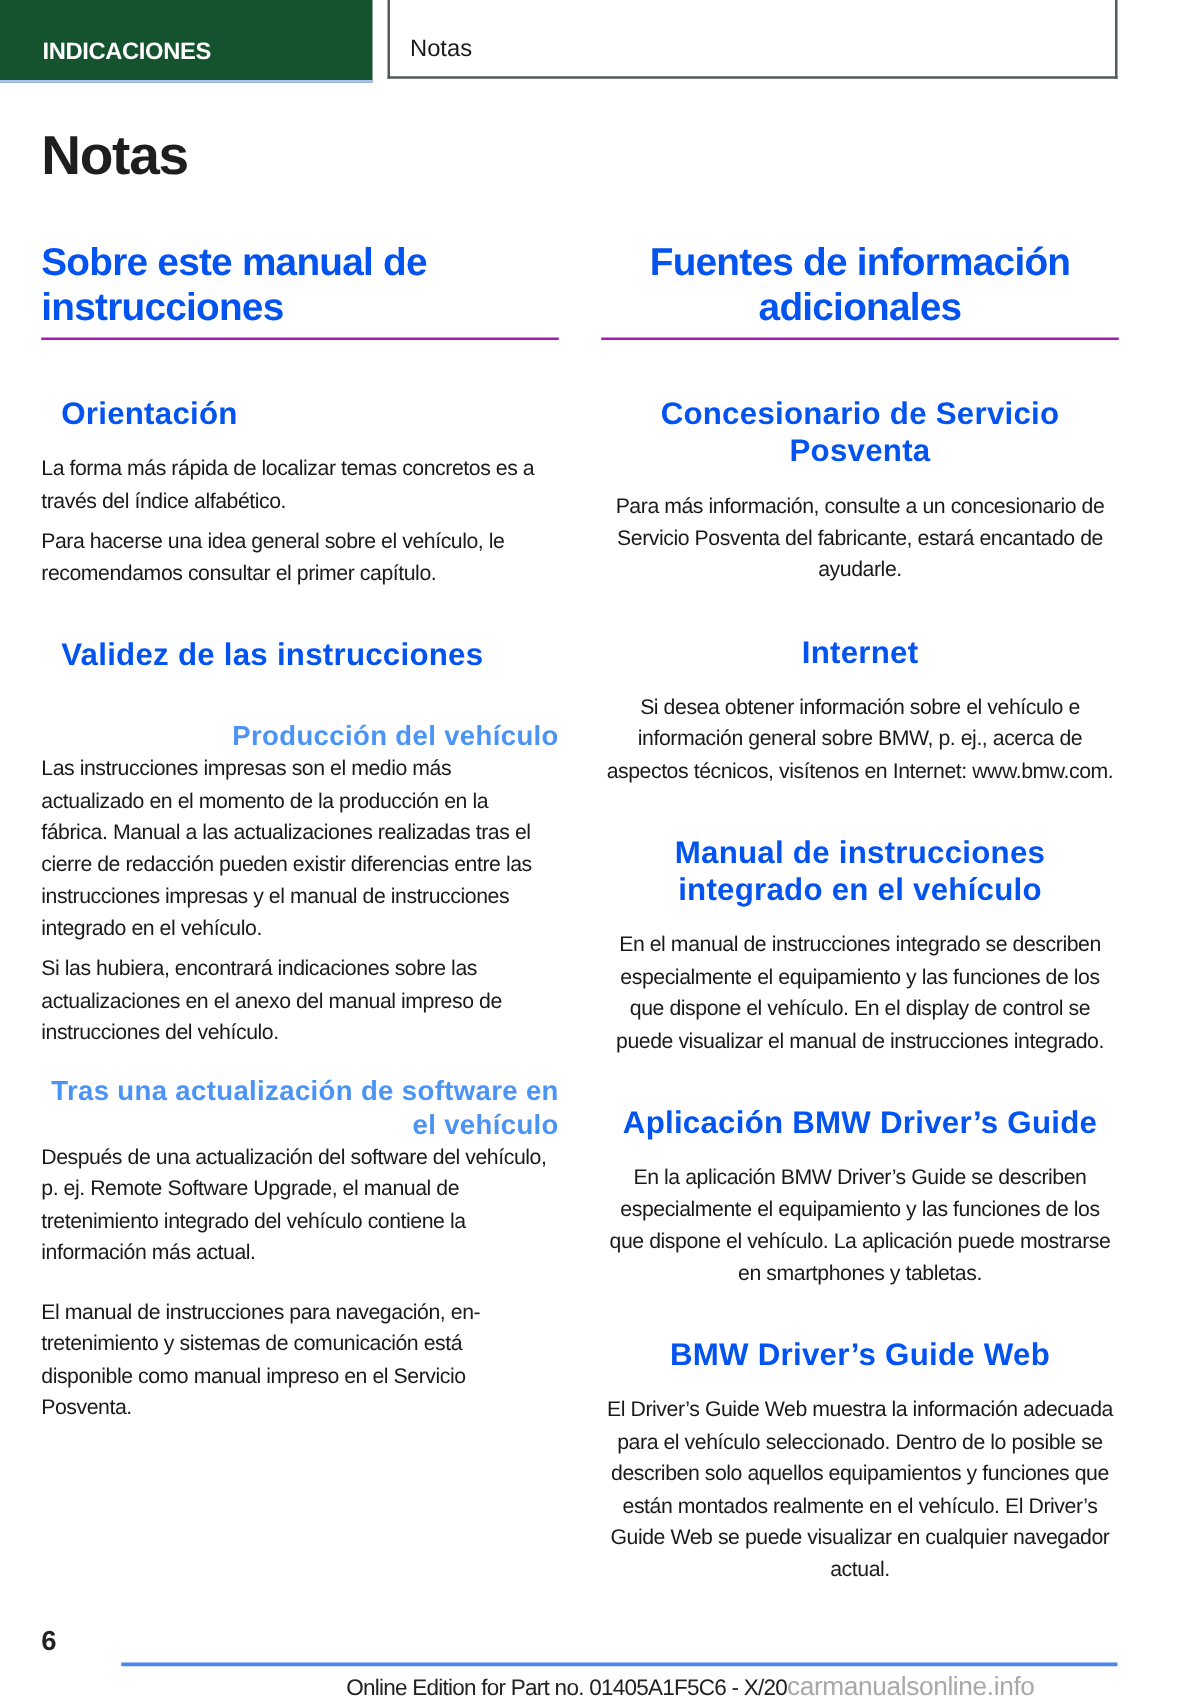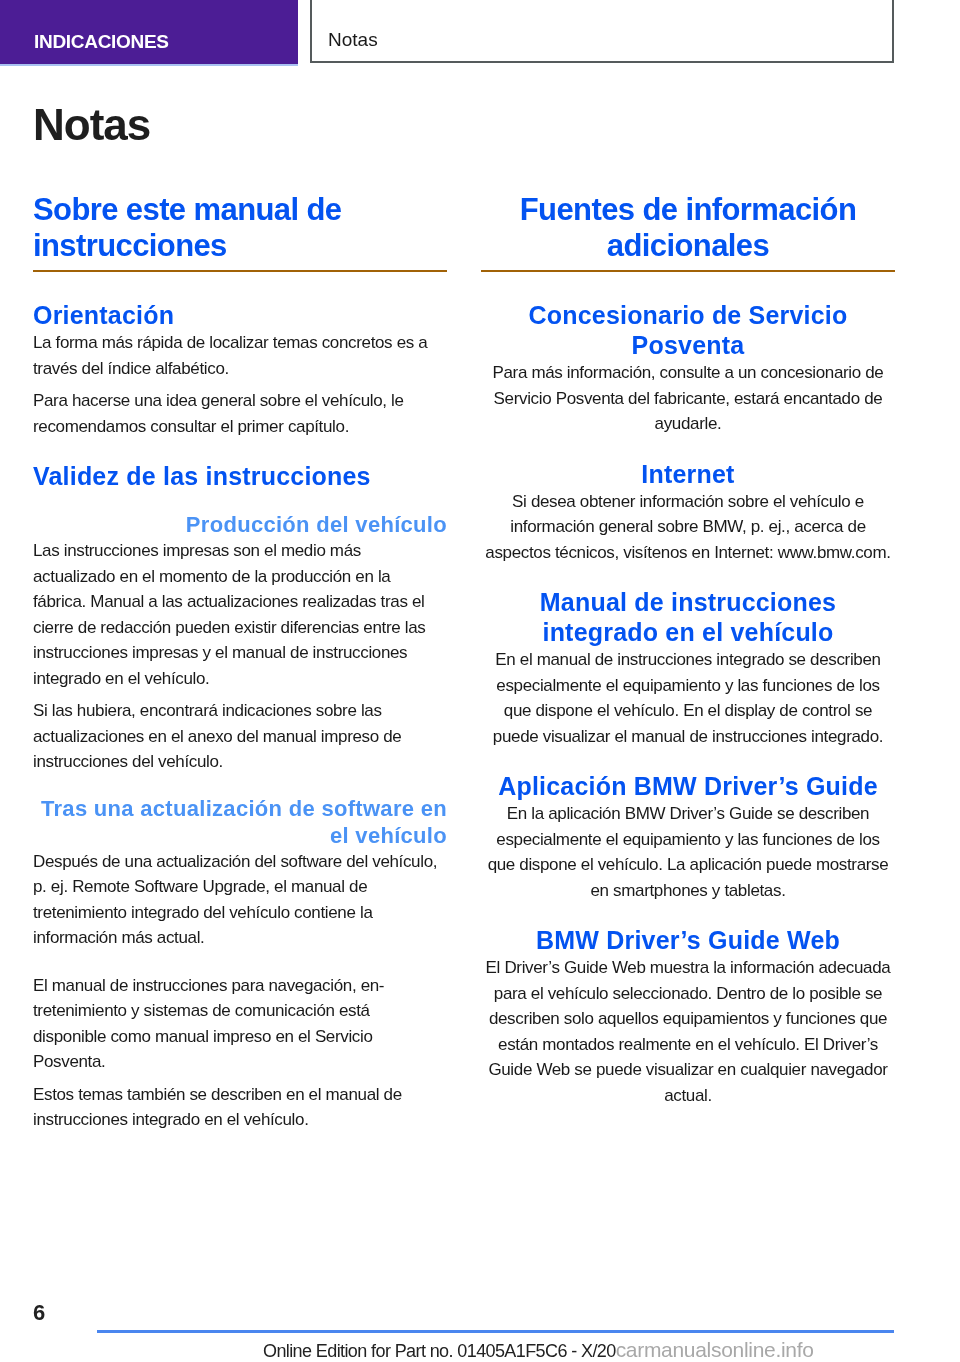--- a/index.html
+++ b/index.html
@@ -1,38 +1,38 @@
 <!DOCTYPE html>
 <html><head>
 <meta charset="utf-8">
 <style>
   html, body { margin: 0; padding: 0; background: #ffffff; }
   body { width: 960px; height: 1362px; position: relative; overflow: hidden;
          font-family: "Liberation Sans", sans-serif; color: #1a1a1a; }
   .hdr-tab { position: absolute; left: 0; top: 0; width: 298px; height: 64px;
-             background: #4c1d95; border-bottom: 2px solid #a9c2f2; }
+             background: #14532d; border-bottom: 2px solid #a9c2f2; }
   .hdr-tab span { position: absolute; left: 34px; top: 31px; color: #fff;
                   font-weight: bold; font-size: 19px; letter-spacing: -0.3px; }
   .hdr-title { position: absolute; left: 310px; top: -2px; width: 584px; height: 65px;
                border: 2px solid #555b5c; border-top: none; box-sizing: border-box; }
   .hdr-title span { position: absolute; left: 16px; top: 31px; font-size: 19px; color: #1a1a1a; }
   .page-title { position: absolute; left: 33px; top: 100px; margin: 0; font-size: 44px;
                 font-weight: bold; color: #1e1e1e; letter-spacing: -1px; }
   .col { position: absolute; top: 192px; width: 414px; }
   .col.left { left: 33px; }
   .col.right { left: 481px; text-align: center; }
   .h1 { margin: 0; font-size: 31px; line-height: 36px; font-weight: bold; color: #0353f1;
-        letter-spacing: -0.6px; padding-bottom: 6px; border-bottom: 2px solid #a16207; }
-  .h2 { margin: 0; font-size: 25px; line-height: 30px; font-weight: bold; color: #0353f1; letter-spacing: 0.2px; }
+        letter-spacing: -0.6px; padding-bottom: 6px; border-bottom: 2px solid #a21caf; }
+  .h2 { margin: 16px; font-size: 25px; line-height: 30px; font-weight: bold; color: #0353f1; letter-spacing: 0.2px; }
   .h3 { margin: 0; font-size: 22px; line-height: 27px; font-weight: bold; color: #4b93f5; letter-spacing: 0.3px; text-align: right; }
   p { margin: 0; font-size: 17px; line-height: 25.5px; color: #1a1a1a; letter-spacing: -0.35px; }
   .gap-s { height: 7px; }
   .footer-num { position: absolute; left: 33px; top: 1300px; font-size: 22px; font-weight: bold; color: #222; }
   .footer-line { position: absolute; left: 97px; top: 1330px; width: 797px; height: 3px; background: #4a86ef; }
-  .footer-text { position: absolute; left: 263px; top: 1338px; font-size: 18px; color: #222; letter-spacing: -0.6px; white-space: nowrap; }
+  .footer-text { position: absolute; left: 277px; top: 1338px; font-size: 18px; color: #222; letter-spacing: -0.6px; white-space: nowrap; }
   .footer-wm { color: #a8a8a8; font-size: 21px; letter-spacing: -0.3px; }
 </style>
 </head>
 <body>
 
 <div class="hdr-tab">
   <span>INDICACIONES</span>
 </div>
 <div class="hdr-title">
   <span>Notas</span>
@@ -58,21 +58,20 @@
   <div class="gap-s"></div>
   <p>Si las hubiera, encontrará indicaciones sobre las actualizaciones en el anexo del manual impreso de instrucciones del vehículo.</p>
 
   <div style="height:20px"></div>
   <h4 class="h3">Tras una actualización de software en el vehículo</h4>
   <p>Después de una actualización del software del vehículo, p. ej. Remote Software Upgrade, el ma­nual de tretenimiento integrado del vehículo con­tiene la información más actual.</p>
 
   <div style="height:22px"></div>
   <p>El manual de instrucciones para navegación, en­tretenimiento y sistemas de comunicación está disponible como manual impreso en el Servicio Posventa.</p>
   <div class="gap-s"></div>
-  <p>Estos temas también se describen en el manual de instrucciones integrado en el vehículo.</p>
 </div>
 
 <div class="col right">
   <h2 class="h1" style="width:414px">Fuentes de información adicionales</h2>
 
   <div style="height:28px"></div>
   <h3 class="h2">Concesionario de Servicio Posventa</h3>
   <p>Para más información, consulte a un concesiona­rio de Servicio Posventa del fabricante, estará encantado de ayudarle.</p>
 
   <div style="height:22px"></div>

